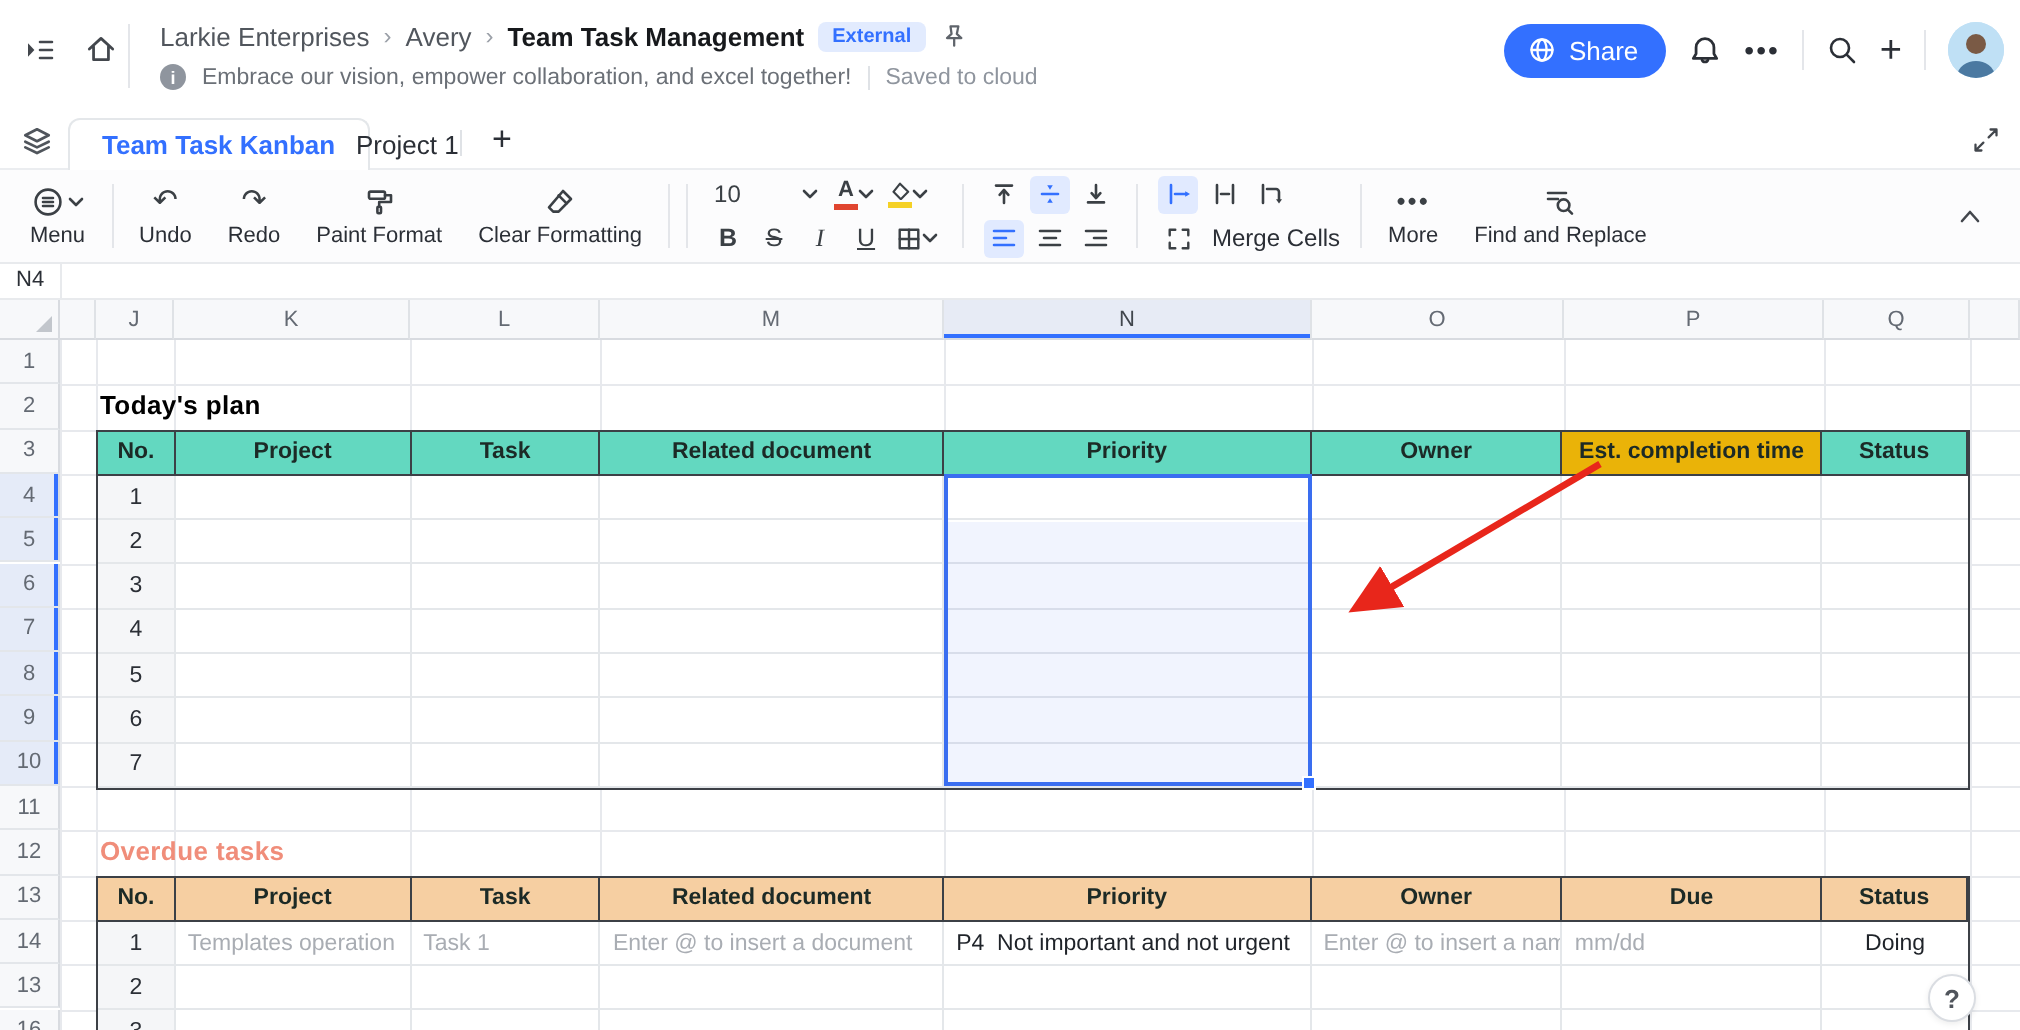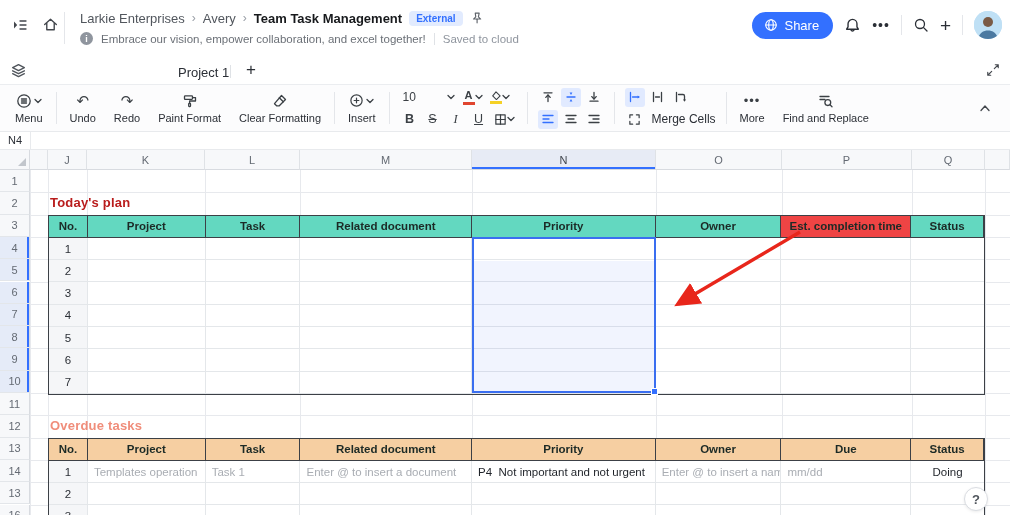--- a/index.html
+++ b/index.html
@@ -182,20 +182,23 @@
 </div>
 
 <div class="tabbar">
   <span class="layers">
     <svg class="ic" width="17" height="17" viewBox="0 0 16 16">
         <path d="M8 2.5l5.5 2.8L8 8.1 2.5 5.3z"></path>
         <path d="M2.5 8.3L8 11l5.5-2.7"></path>
         <path d="M2.5 11L8 13.7 13.5 11"></path>
       </svg>
   </span>
+  <div class="tab active">
+      <span>Team Task Kanban</span>
+    </div>
   <div class="tab plain">
       <span>Project 1</span>
     </div>
   <div class="tabdiv"></div>
   <div class="tab-add">+</div>
   <span class="expand">
     <svg class="ic" width="14" height="14" viewBox="0 0 16 16">
         <path d="M9.5 6.5L14 2M14 2h-3.4M14 2v3.4M6.5 9.5L2 14M2 14h3.4M2 14v-3.4"></path>
       </svg>
   </span>
@@ -236,32 +239,20 @@
   <div class="tbtn">
     <span class="icrow">
         <svg class="ic" width="16" height="16" viewBox="0 0 16 16">
           <path d="M9.5 2.5l4 4-6.2 6.3H4.6l-2.1-2.1z"></path>
           <path d="M7.3 4.7l4 4"></path>
         </svg>
       </span>
     <span class="lbl">Clear Formatting</span>
   </div>
   <div class="vdiv"></div>
-  <div class="tbtn">
-    <span class="icrow">
-        <svg class="ic" width="15" height="15" viewBox="0 0 16 16">
-          <circle cx="8" cy="8" r="6"></circle>
-          <path d="M5.5 8h5M8 5.5v5"></path>
-        </svg>
-      <svg class="ic" width="8" height="6" viewBox="0 0 8 6">
-          <path d="M1 1.5l3 3 3-3"></path>
-        </svg>
-      </span>
-    <span class="lbl">Insert</span>
-  </div>
   <div class="vdiv"></div>
 
   <div class="stack">
     <div class="srow">
       <div class="mini fsize">
         <span>10</span>
         <svg class="ic" width="8" height="6" viewBox="0 0 8 6">
             <path d="M1 1.5l3 3 3-3"></path>
           </svg>
       </div>
@@ -401,21 +392,21 @@
 <div class="namerow">
   <span class="namebox">N4</span>
   <span class="namediv"></span>
 </div>
 
 <div class="sheet" id="sheet">
   <div class="corner">
       <i></i>
     </div>
 
-  <div class="sec-title" style="left:50px; top:45px; color:#b91c1c;">Today's plan</div>
+  <div class="sec-title" style="left:50px; top:45px; color:#000000;">Today's plan</div>
   <div class="sec-title" style="left:50px; top:268px; color:#f08d7a;">Overdue tasks</div>
 
   <div class="selbox">
     <div class="selfill"></div>
     <div class="handle"></div>
   </div>
 
   <div class="hint">Apply Conditional Formatting to highlight the upcoming projects.</div>
 
   <div class="helpbtn">?</div>
@@ -480,21 +471,21 @@
     <div class="rowhdr" style="top: 332.2px; height: 22.3px;">13</div>
     <div class="rowhdr" style="top: 354.5px; height: 22.3px;">16</div>
     <div class="tbl" style="top: 64.6px; height: 180.4px;">
       <div class="trow hdr">
         <div class="tcell" style="width: 39px; background: rgb(99, 216, 192);">No.</div>
         <div class="tcell" style="width: 118px; background: rgb(99, 216, 192);">Project</div>
         <div class="tcell" style="width: 95px; background: rgb(99, 216, 192);">Task</div>
         <div class="tcell" style="width: 172px; background: rgb(99, 216, 192);">Related document</div>
         <div class="tcell" style="width: 184px; background: rgb(99, 216, 192);">Priority</div>
         <div class="tcell" style="width: 126px; background: rgb(99, 216, 192);">Owner</div>
-        <div class="tcell" style="width: 130px; background: #ef4444;">Est. completion time</div>
+        <div class="tcell" style="width: 130px; background: #eab308;">Est. completion time</div>
         <div class="tcell" style="width: 73px; background: rgb(99, 216, 192);">Status</div>
       </div>
       <div class="trow">
         <div class="tcell no" style="width: 39px;">1</div>
         <div class="tcell" style="width: 118px;"></div>
         <div class="tcell" style="width: 95px;"></div>
         <div class="tcell" style="width: 172px;"></div>
         <div class="tcell" style="width: 184px;"></div>
         <div class="tcell" style="width: 126px;"></div>
         <div class="tcell" style="width: 130px;"></div>

